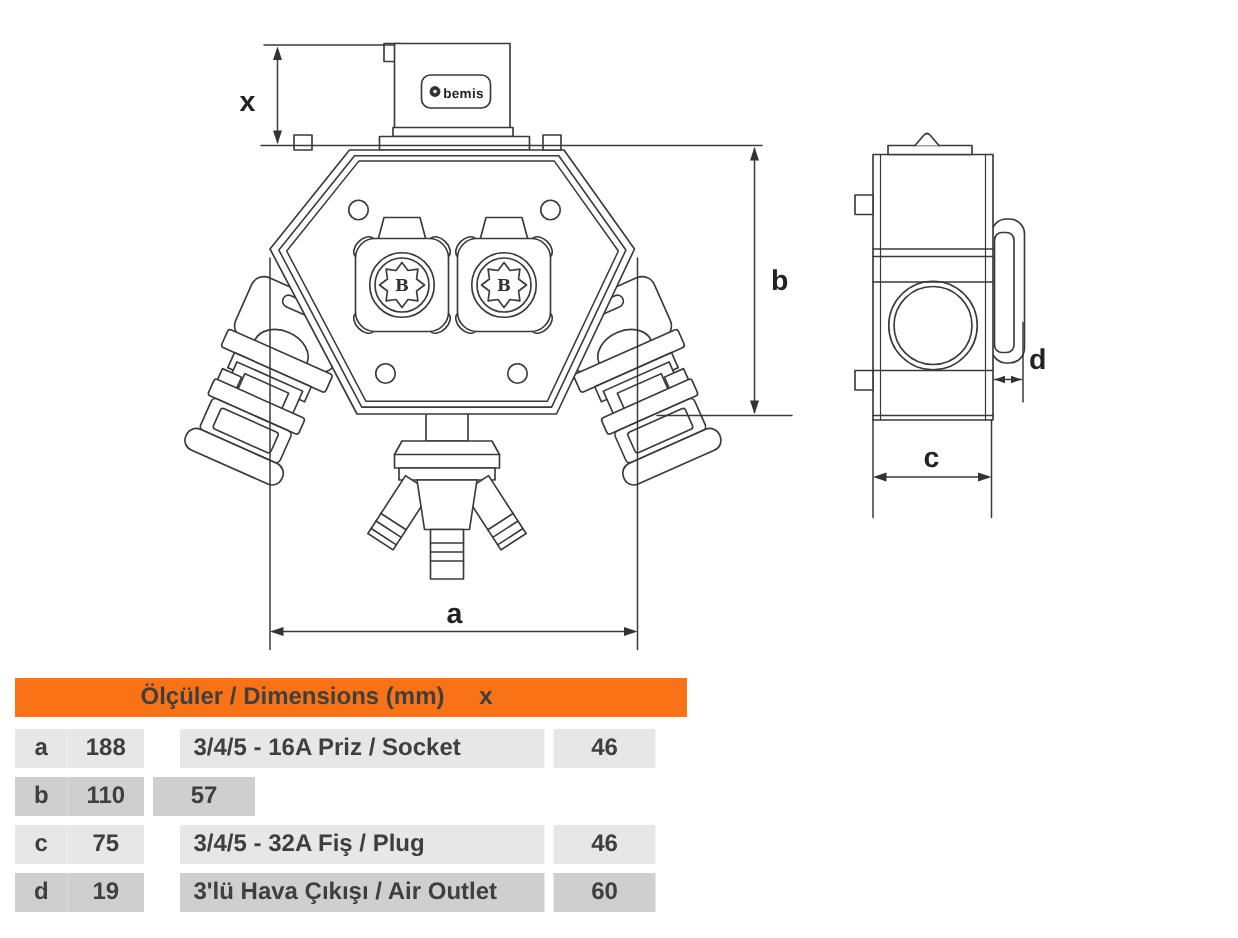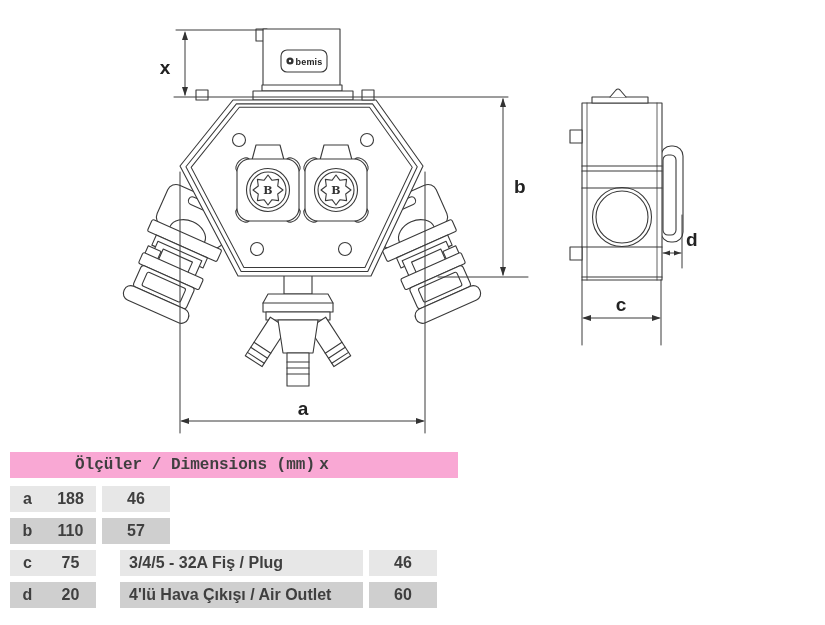--- a/index.html
+++ b/index.html
@@ -6,21 +6,21 @@
   #stage{position:relative;width:825px;height:625px;background:#fff;overflow:hidden;
          font-family:"Liberation Sans",sans-serif;}
   svg text{font-family:"Liberation Sans",sans-serif;}
   .dimlabel{font-size:19px;font-weight:700;fill:#222;}
   .logo-text{font-size:9px;font-weight:700;fill:#222;letter-spacing:0.2px;}
   .socket-b{font-size:11px;font-weight:700;font-family:"DejaVu Serif",serif;fill:#333;}
 
   
   .dim-table{position:absolute;left:10px;top:452px;width:448px;color:#3f3f3f;
              font-weight:700;font-size:16px;}
-  .t-header{position:relative;width:448px;height:26px;background:#f9a8d4;margin-bottom:8px;font-family:Liberation Mono, monospace;}
+  .t-header{position:relative;width:448px;height:26px;background:#f97316;margin-bottom:8px;}
   .t-title{position:absolute;left:0;top:0;width:370px;height:26px;line-height:26px;
            text-align:center;font-size:16px;}
   .t-xlab{position:absolute;left:303px;top:0;width:22px;height:26px;line-height:26px;
           text-align:center;font-size:16px;}
   .t-row{display:flex;height:26px;line-height:26px;margin-bottom:6px;}
   .t-row span{display:block;height:26px;}
   .c1{width:35px;text-align:center;}
   .c2{width:51px;margin-left:0;text-align:center;}
   .c3{width:243px;margin-left:24px;text-align:left;padding-left:9px;box-sizing:border-box;}
   .c4{width:68px;margin-left:6px;text-align:center;}
@@ -218,37 +218,38 @@
   
   <div class="dim-table">
     <div class="t-header">
       <span class="t-title">Ölçüler / Dimensions (mm)</span>
       <span class="t-xlab">x</span>
     </div>
 
     <div class="t-row row-light">
       <span class="c1">a</span>
       <span class="c2">188</span>
+      <span class="c3">3/4/5 - 16A Priz / Socket</span>
       <span class="c4">46</span>
     </div>
 
     <div class="t-row row-dark">
       <span class="c1">b</span>
       <span class="c2">110</span>
       <span class="c4">57</span>
     </div>
 
     <div class="t-row row-light">
       <span class="c1">c</span>
       <span class="c2">75</span>
       <span class="c3">3/4/5 - 32A Fiş / Plug</span>
       <span class="c4">46</span>
     </div>
 
     <div class="t-row row-dark">
       <span class="c1">d</span>
-      <span class="c2">20</span>
-      <span class="c3">4'lü Hava Çıkışı / Air Outlet</span>
+      <span class="c2">19</span>
+      <span class="c3">3'lü Hava Çıkışı / Air Outlet</span>
       <span class="c4">60</span>
     </div>
   </div>
 
 </div>
 
 </body></html>

